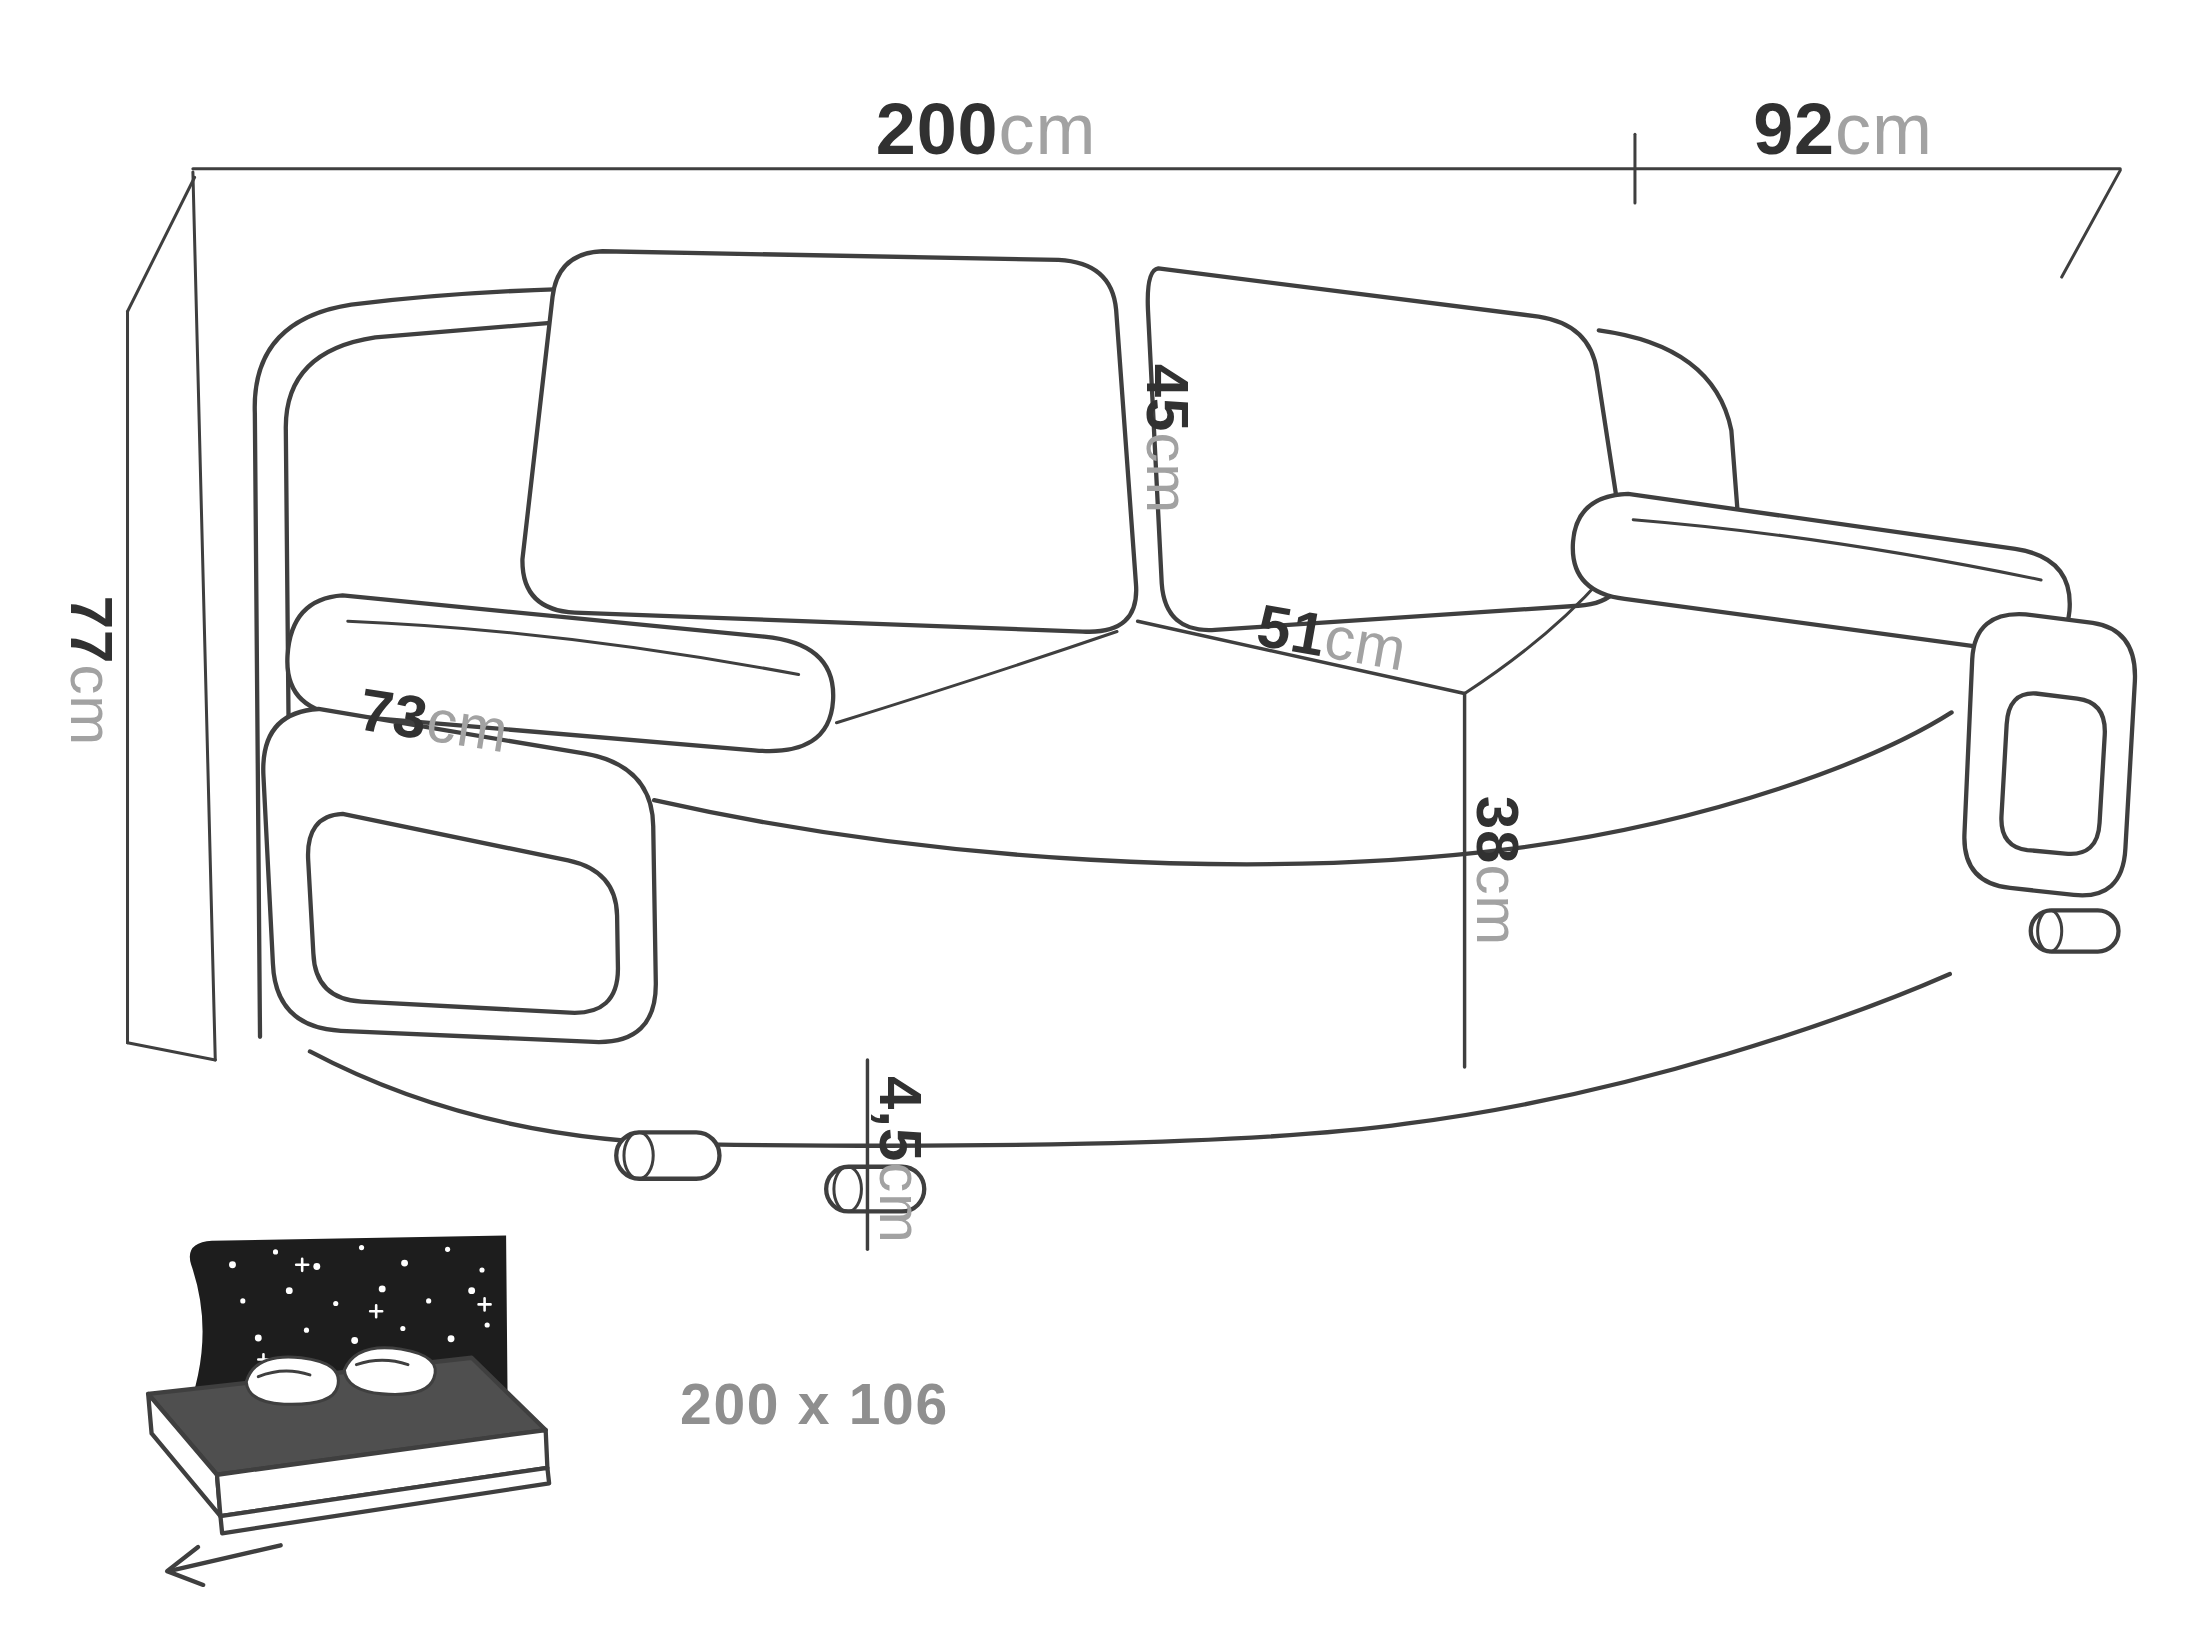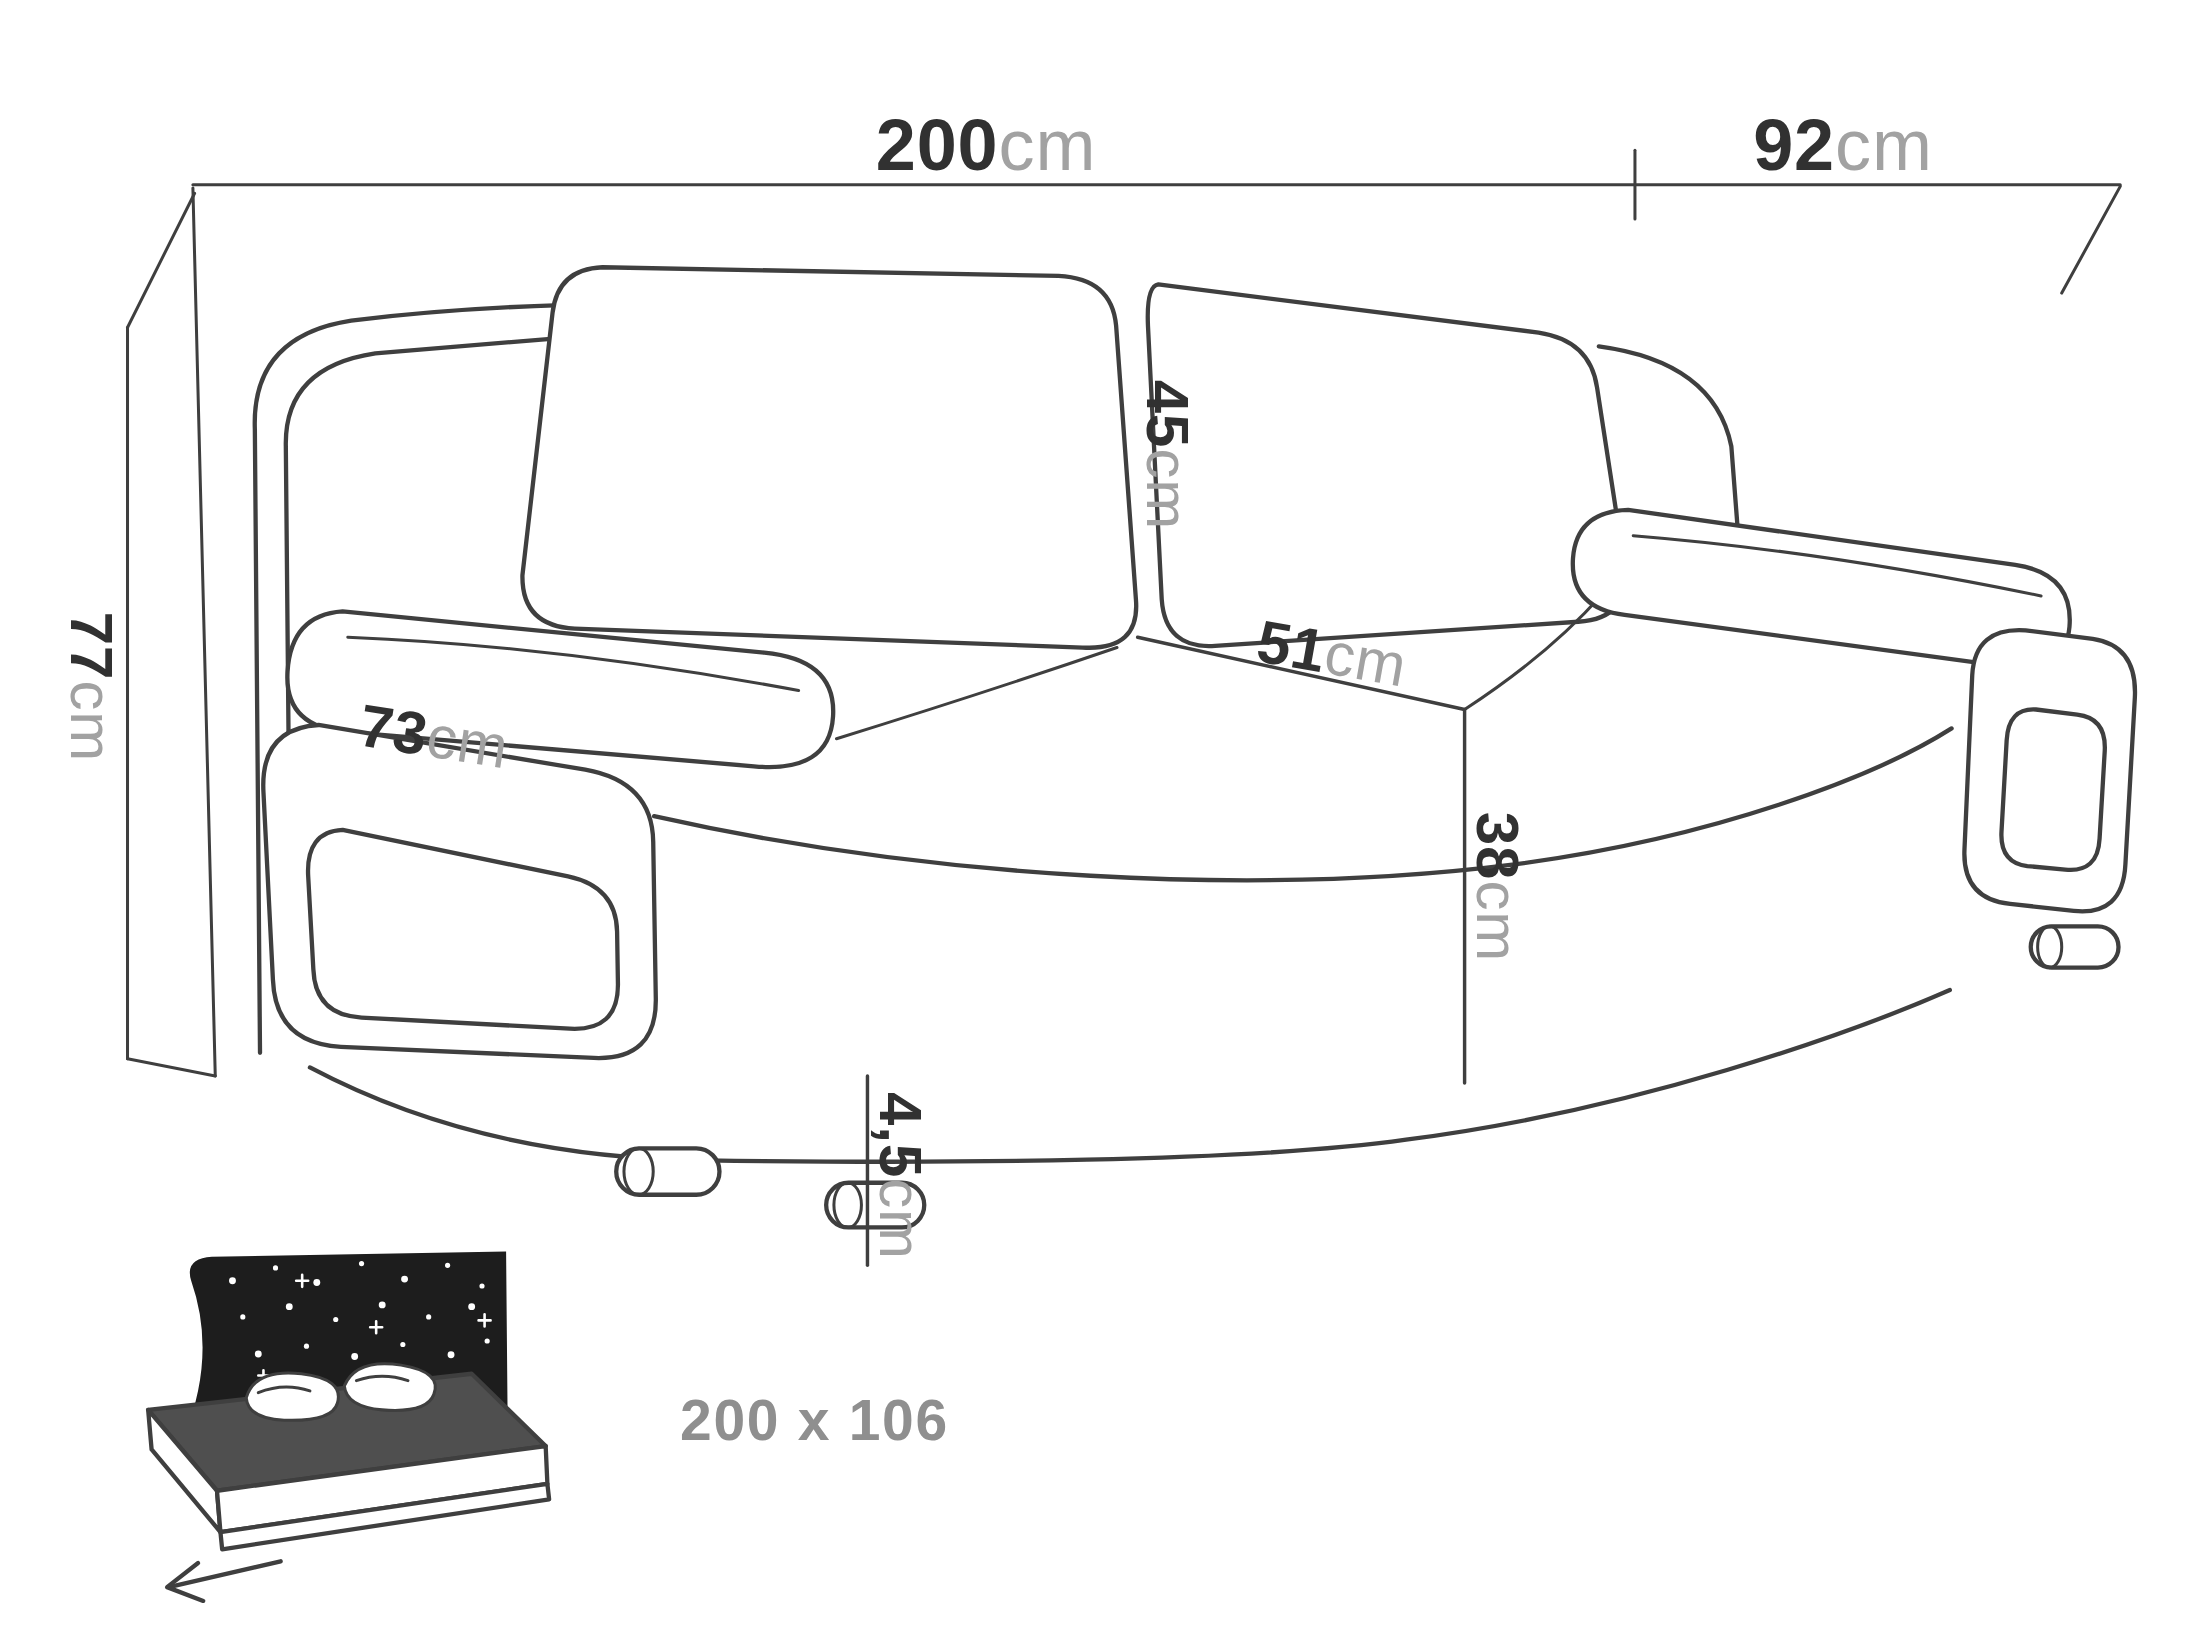--- a/index.html
+++ b/index.html
@@ -1,20 +1,20 @@
 <!DOCTYPE html>
 <html style="--line: #3f3f3f; --number: #313131; --unit: #a2a2a2; --panel_dark: #1d1d1d; --bed_text: #8f8f8f;font-size:13.8px"><head>
 <meta charset="utf-8">
 <style>
   html,body{margin:0;padding:0;background:#ffffff;}
   body{
     width:2203px;height:1652px;position:relative;overflow:hidden;
     font-family:"Liberation Sans",sans-serif;
   }
-  .stage{position:absolute;inset:0;margin-top:16px;}
+  .stage{position:absolute;inset:0;}
   svg{position:absolute;left:0;top:0;display:block;}
 
   .stroke{stroke:var(--line,#3f3f3f);fill:none;stroke-width:5;stroke-linecap:round;stroke-linejoin:round;}
   .thin{stroke-width:3.5;}
   .dimline{stroke-width:4;}
   .fillw{fill:#ffffff;}
   .night{fill:var(--panel_dark,#1d1d1d);stroke:none;}
   .star{fill:#ffffff;stroke:none;}
   .sparkle{stroke:#ffffff;stroke-width:3;fill:none;stroke-linecap:round;}
   .mat-top{fill:#4f4f4f;}

